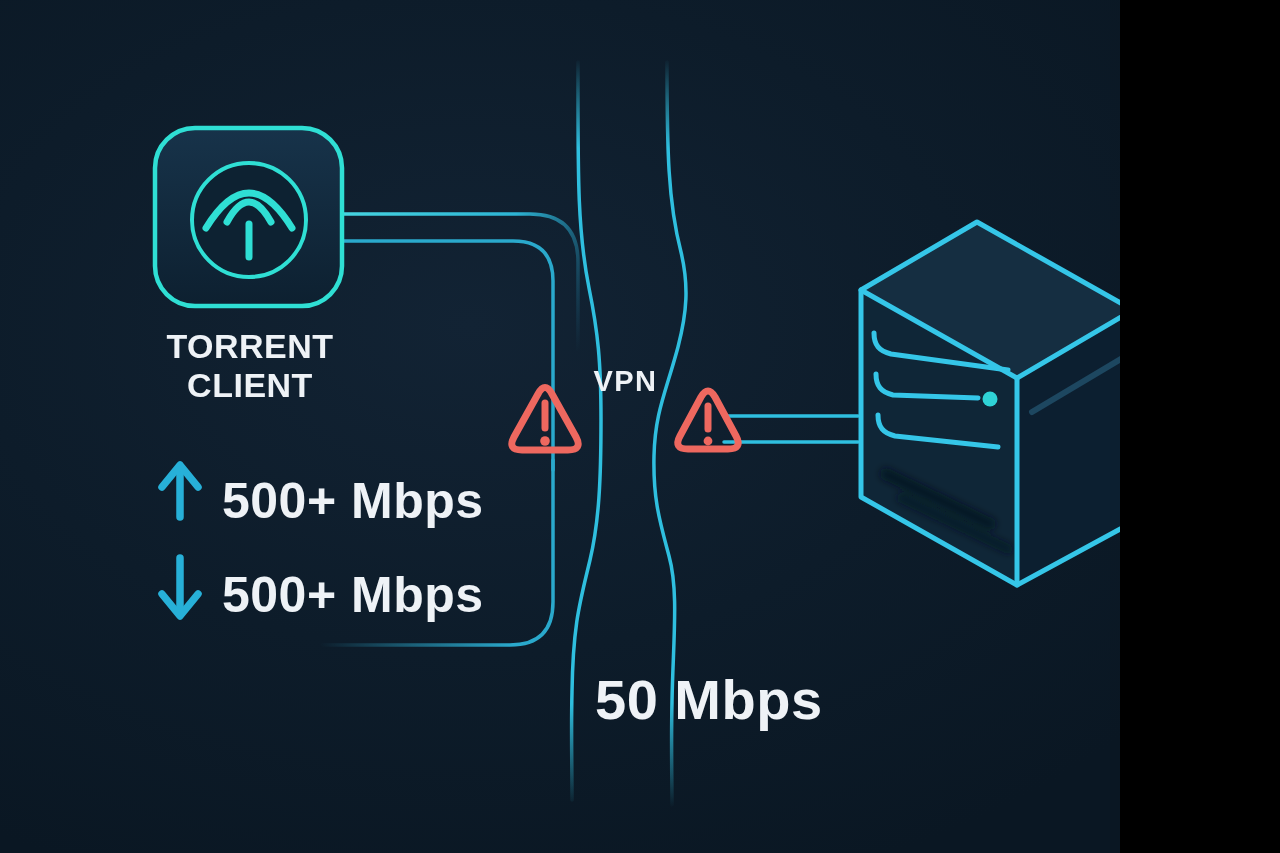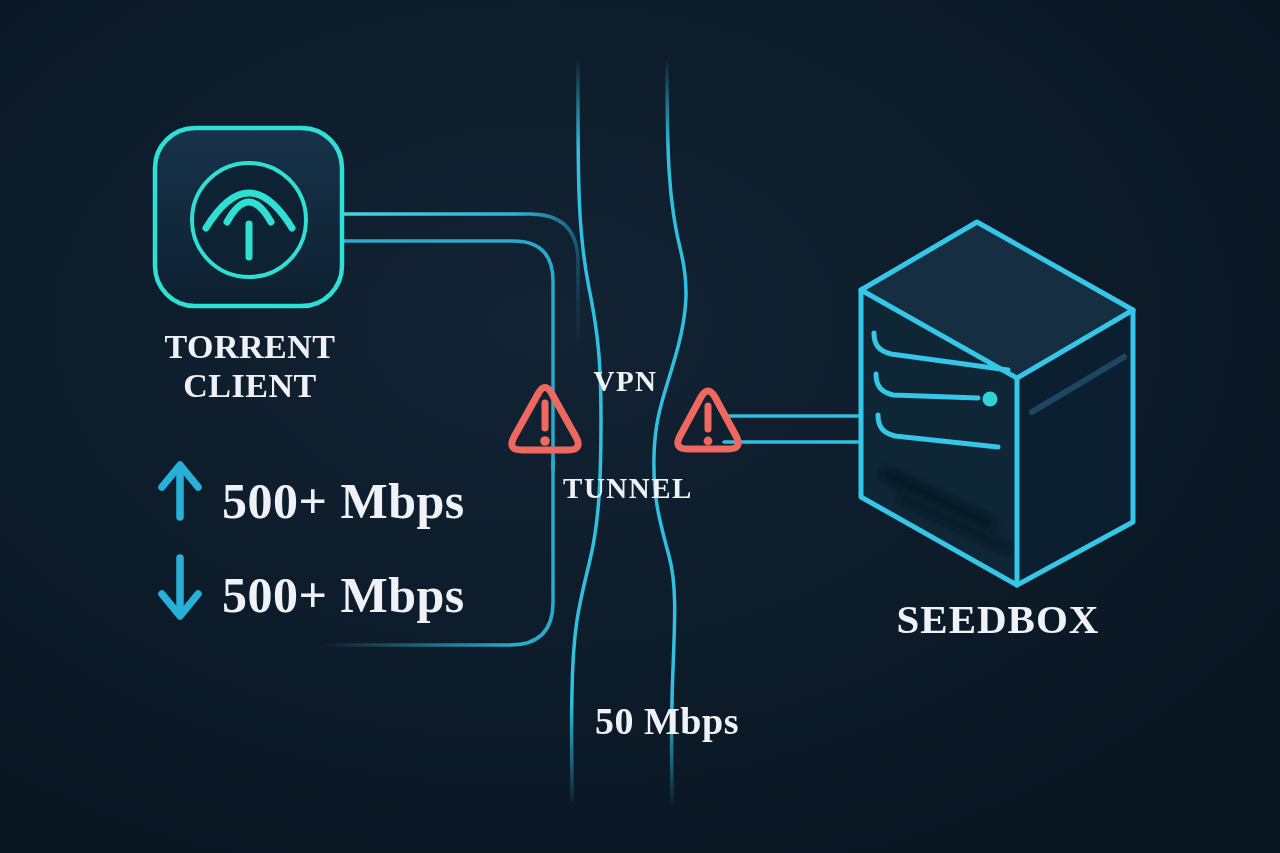--- a/index.html
+++ b/index.html
@@ -3,30 +3,30 @@
 <meta charset="utf-8">
 <style>
   :root{
     --background:#0d1c2a; --panel:#12293b; --cyan:#2fdfd4; --line:#2fbfdf;
     --arrow:#27b0d8; --warning:#ee685f; --text:#eef2f6; --server-stroke:#35c6e8;
     --server-face-top:#152e41; --server-face-left:#0f2637; --server-face-right:#0c1f30;
     --led:#2fd3d6;
   }
   html,body{margin:0;padding:0;background:#000;}
   .stage{
-    position:relative;width:1280px;height:853px;overflow:hidden;
+    position:relative;width:1120px;height:853px;overflow:hidden;
     background:radial-gradient(ellipse 900px 600px at 42% 38%, #122334 0%, var(--background) 55%, #0a1723 100%);
-    font-family:Liberation Serif, serif;
+    font-family:Liberation Sans, sans-serif;
   }
   .stage svg{position:absolute;left:0;top:0;}
   .label{position:absolute;color:var(--text);font-weight:bold;line-height:1.15;}
   .node-label{font-size:34px;letter-spacing:0.5px;text-align:center;}
   .speed-value{font-size:50px;letter-spacing:0.5px;white-space:nowrap;}
   .tunnel-word{font-size:29px;letter-spacing:1.5px;text-align:center;white-space:nowrap;}
-  .tunnel-speed{font-size:38px;letter-spacing:0.5px;white-space:nowrap;margin-top:32px;}
+  .tunnel-speed{font-size:56px;letter-spacing:0.5px;white-space:nowrap;}
   .seedbox-label{font-size:41px;letter-spacing:1px;text-align:center;}
   
   .flow{stroke-width:3.5;fill:none;stroke-linecap:round;}
   .cyanline{stroke:var(--line);}
   .boxline{stroke:var(--cyan);}
   .warn{stroke:var(--warning);fill:none;stroke-width:7;stroke-linejoin:round;stroke-linecap:round;}
   .srv{stroke:var(--server-stroke);stroke-width:5;stroke-linejoin:round;stroke-linecap:round;fill:none;}
   .arrowstroke{stroke:var(--arrow);stroke-width:7.5;fill:none;stroke-linecap:round;stroke-linejoin:round;}
 </style>
 </head>
@@ -130,18 +130,16 @@
   </svg>
 
   <div class="label node-label" style="left:140px;top:327px;width:220px;">TORRENT CLIENT</div>
 
   <div class="label speed-value" style="left:222px;top:473px;">500+ Mbps</div>
 
   <div class="label speed-value" style="left:222px;top:567px;">500+ Mbps</div>
 
   <div class="label tunnel-word" style="left:573px;top:365px;width:105px;">VPN</div>
 
-  <div class="label tunnel-word" style="left:553px;top:472px;width:150px;">TUNNEL</div>
 
   <div class="label tunnel-speed" style="left:595px;top:668px;">50 Mbps</div>
 
-  <div class="label seedbox-label" style="left:870px;top:596px;width:256px;">SEEDBOX</div>
 </div>
 
 </body></html>

